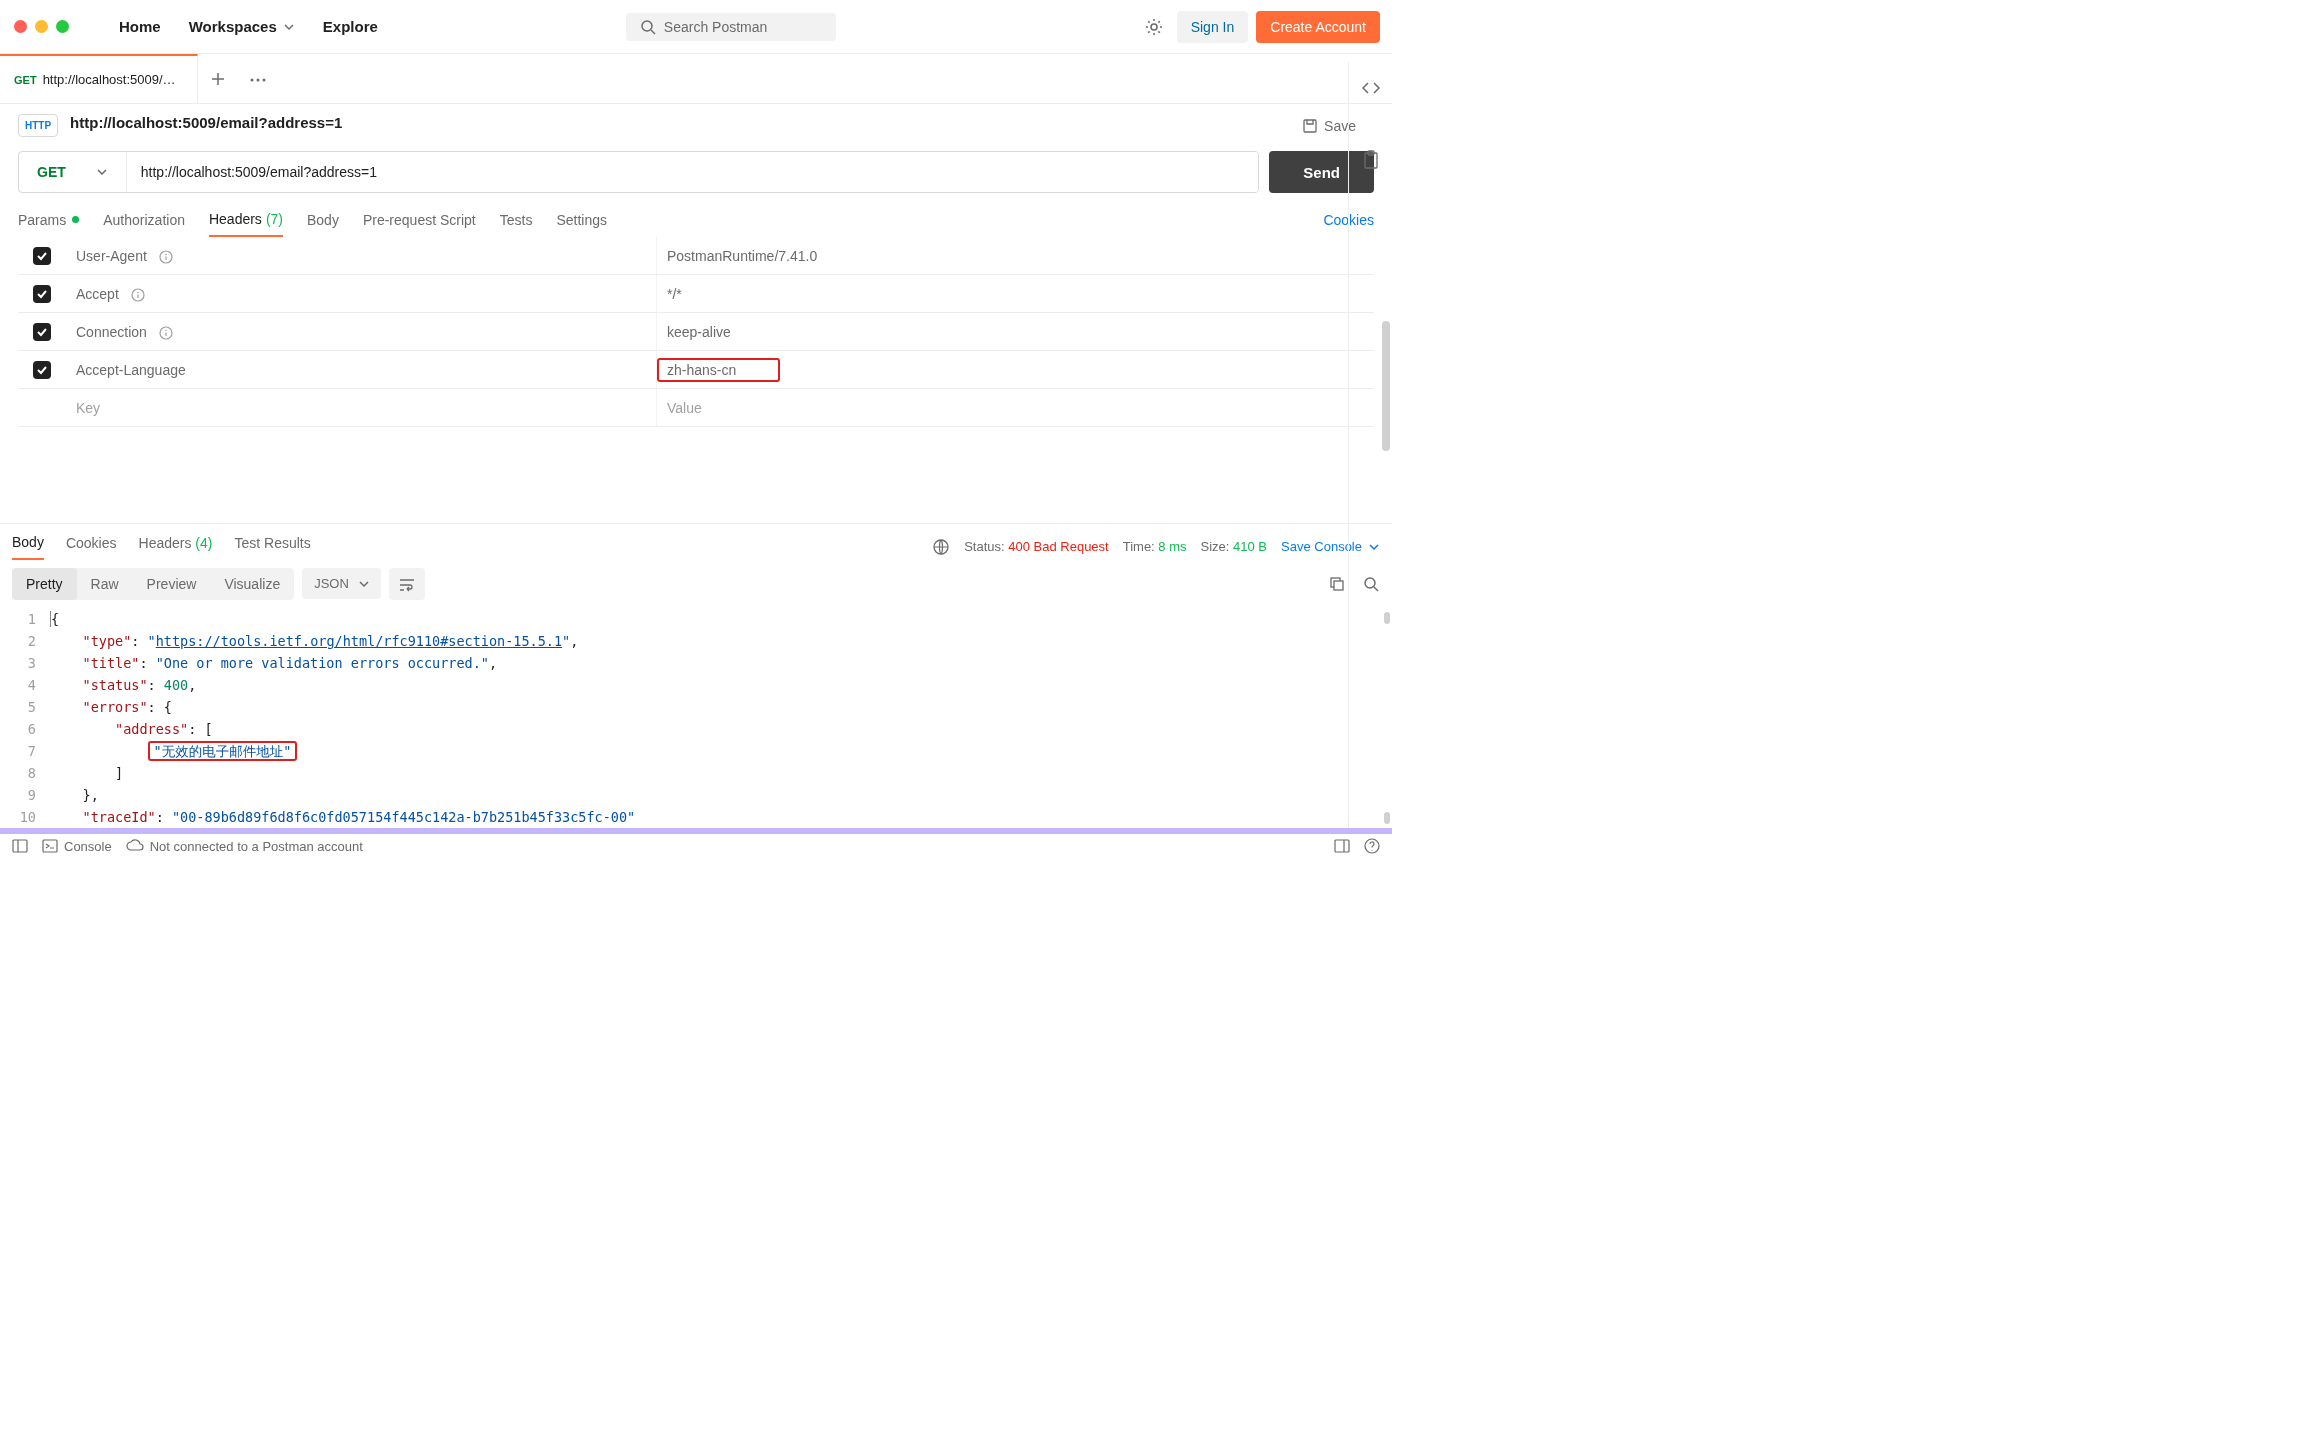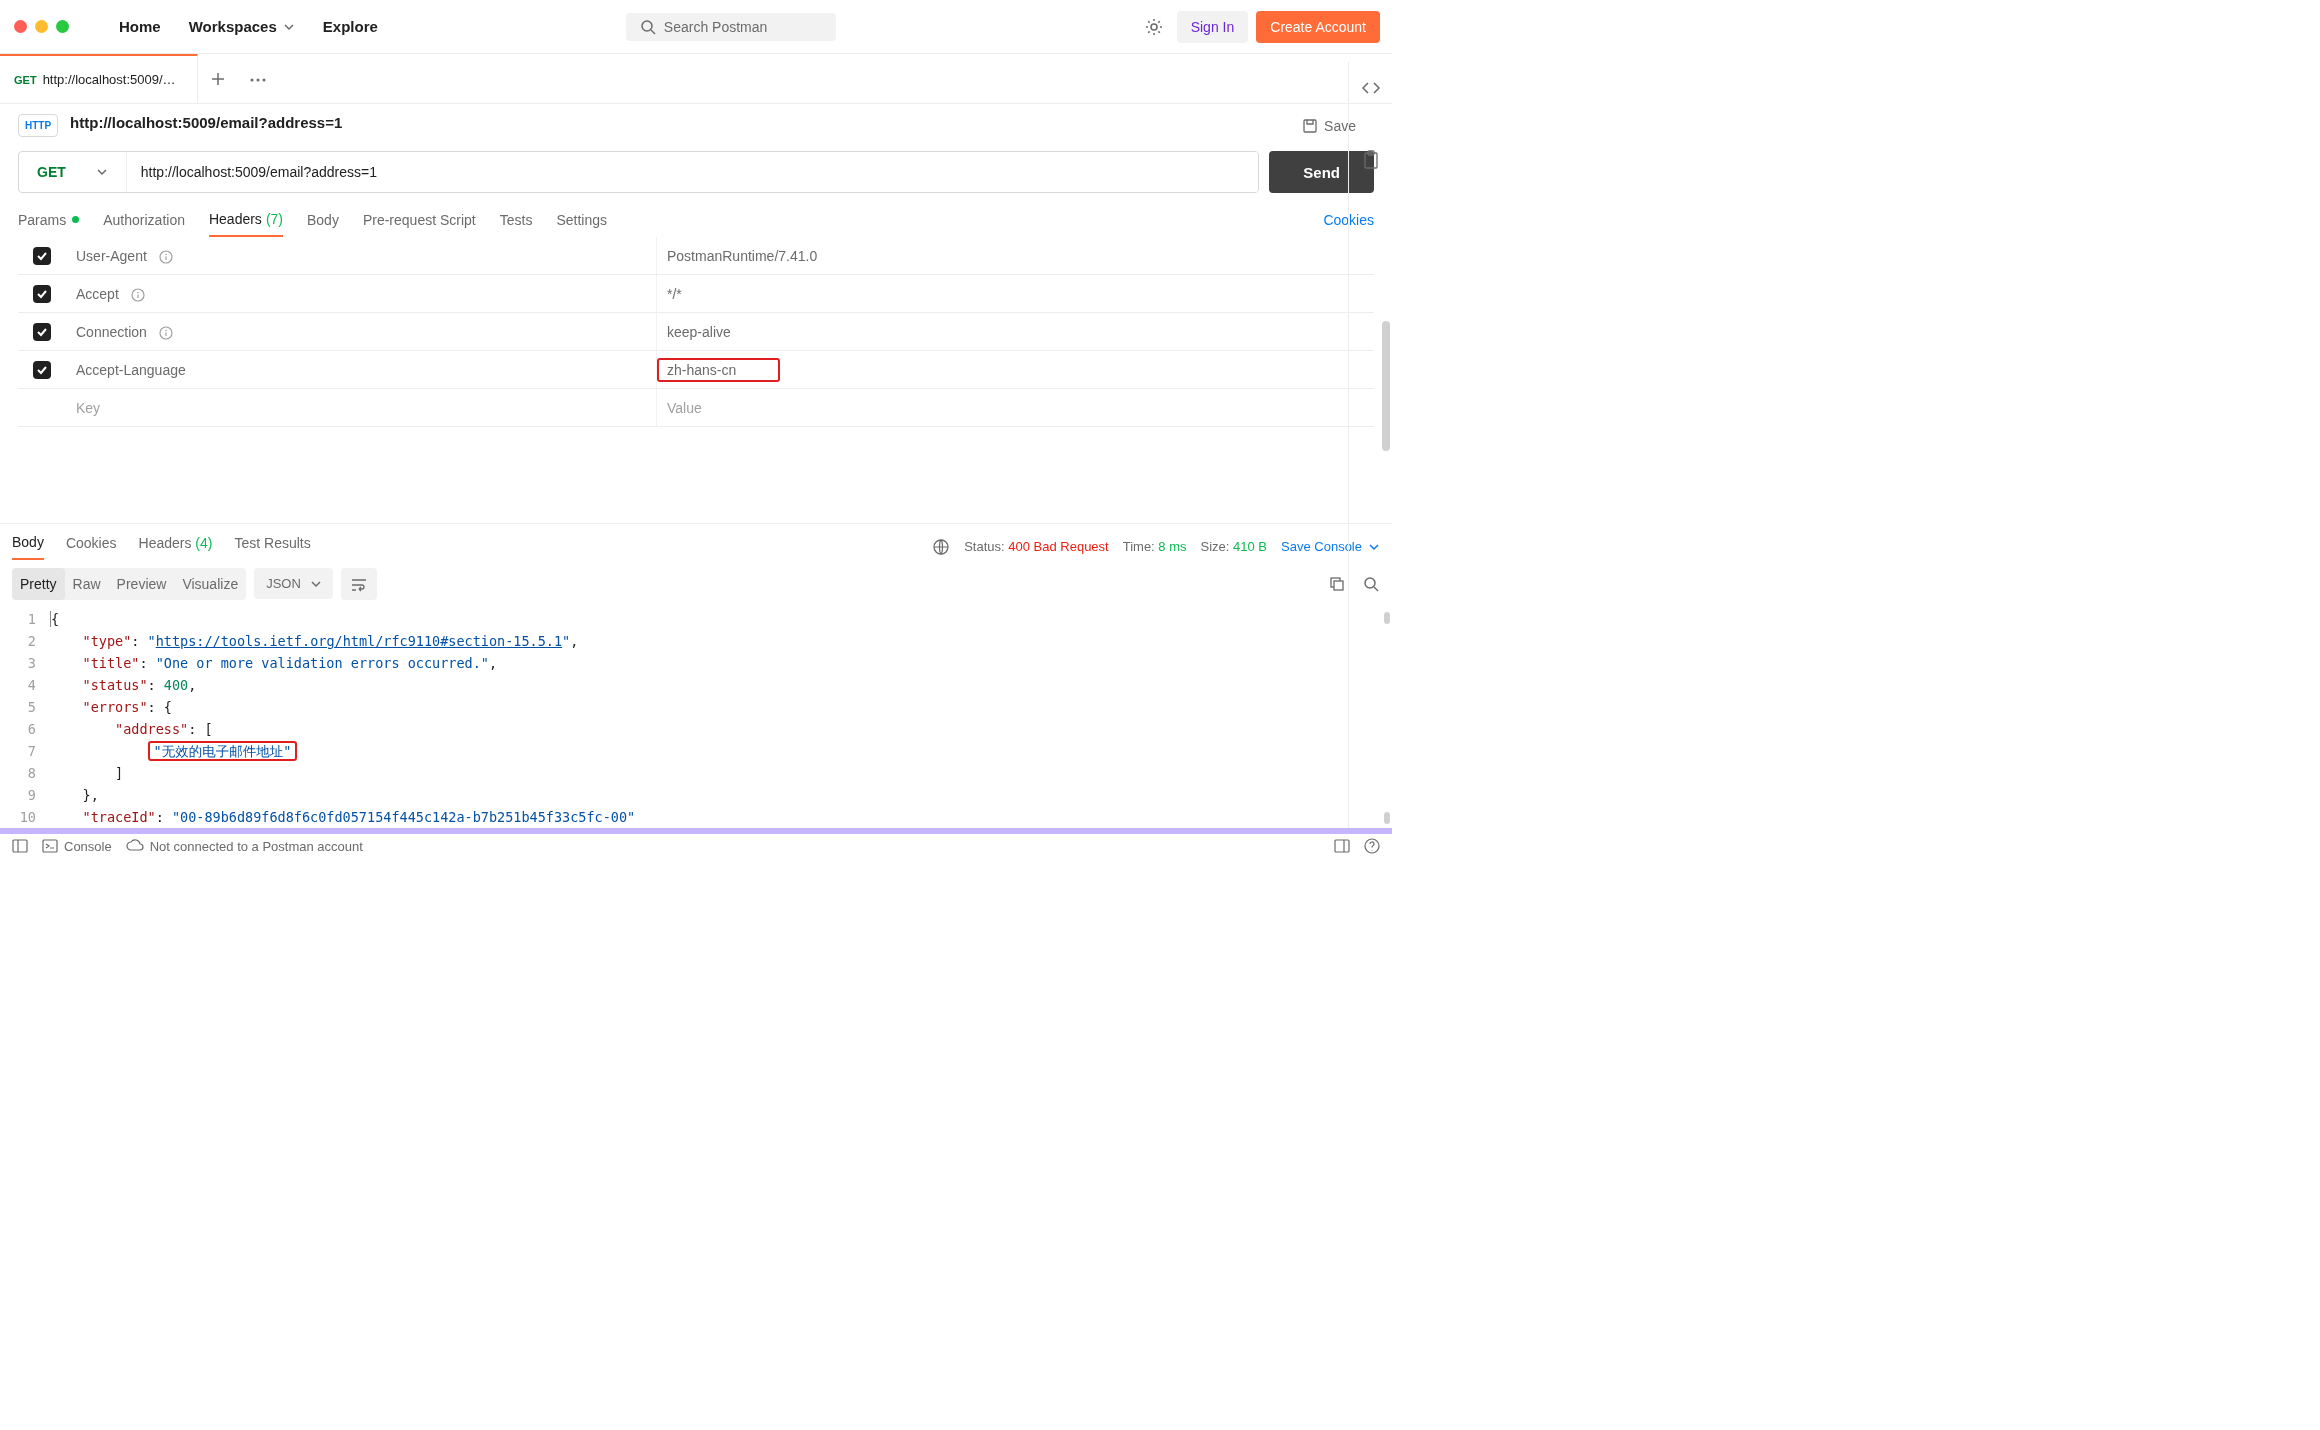--- a/index.html
+++ b/index.html
@@ -12,21 +12,21 @@
   .tl-red { background: #ff5f57; }
   .tl-yellow { background: #febc2e; }
   .tl-green { background: #28c840; }
   .nav-item { font-size: 15px; font-weight: 700; color: #212121; padding: 4px 10px; margin-right: 8px; cursor: pointer; display: flex; align-items: center; gap: 6px; }
   .search-box { display: flex; align-items: center; background: #f2f2f2; border-radius: 4px; padding: 6px 14px; width: 210px; margin-left: 230px; }
   .search-box .icon { color: #6b6b6b; margin-right: 8px; }
   .search-box span.ph { color: #6b6b6b; font-size: 14px; }
   .nav-spacer { flex: 1; }
   .nav-icon { width: 22px; height: 22px; display: flex; align-items: center; justify-content: center; color: #6b6b6b; margin-right: 12px; }
   .btn { padding: 8px 14px; border-radius: 4px; font-size: 14px; font-weight: 500; cursor: pointer; border: none; }
-  .btn-grey { background: #f2f2f2; color: #6d28d9; margin-right: 8px; }
+  .btn-grey { background: #f2f2f2; color: #0369a1; margin-right: 8px; }
   .btn-orange { background: #ff6c37; color: #fff; }
   
   
   .tabbar { display: flex; align-items: center; height: 50px; border-bottom: 1px solid #ededed; }
   .request-tab { display: flex; align-items: center; padding: 0 14px; height: 100%; border-right: 1px solid #ededed; border-top: 2px solid #ff6c37; font-size: 13px; max-width: 200px; }
   .request-tab .method { color: #007f31; font-weight: 600; margin-right: 6px; font-size: 11px; }
   .request-tab .lbl { color: #212121; white-space: nowrap; overflow: hidden; text-overflow: ellipsis; max-width: 140px; }
   .tab-add { width: 40px; text-align: center; color: #6b6b6b; font-size: 16px; }
   .tab-more { width: 40px; text-align: center; color: #6b6b6b; font-size: 14px; letter-spacing: 1px; }
   
@@ -75,21 +75,21 @@
   .resp-right { margin-left: auto; display: flex; align-items: center; gap: 14px; font-size: 13px; }
   .resp-right .lbl { color: #6b6b6b; }
   .resp-right .val-err { color: #eb2013; }
   .resp-right .val-ok { color: #0cbb52; }
   .save-response { color: #097bed; font-weight: 500; display: flex; align-items: center; gap: 6px; }
   .globe-icon { color:#6b6b6b; }
   
   
   .body-controls { display: flex; align-items: center; gap: 8px; padding: 8px 12px; }
   .seg-group { display: flex; background: #f2f2f2; border-radius: 4px; overflow: hidden; }
-  .seg-btn { padding: 8px 8px; font-size: 14px; color: #6b6b6b; cursor: pointer; }
+  .seg-btn { padding: 8px 14px; font-size: 14px; color: #6b6b6b; cursor: pointer; }
   .seg-btn.active { background: #e6e6e6; color: #212121; font-weight: 500; border-radius:4px; }
   .fmt-select { display: flex; align-items: center; gap: 10px; background: #f2f2f2; border-radius: 4px; padding: 8px 12px; font-size: 13px; color: #6b6b6b; }
   .wrap-btn { background: #f2f2f2; border-radius: 4px; padding: 8px 10px; color: #6b6b6b; }
   .body-controls-spacer { flex:1; }
   .body-right-icons { display:flex; gap:16px; color:#6b6b6b; align-items:center; }
   
   
   .code-block { font-family: "SFMono-Regular", Menlo, Consolas, monospace; font-size: 13.5px; padding: 0 12px; line-height: 22px; position:relative; }
   .code-line { display: flex; }
   .gutter { width: 38px; text-align: right; color: #a0a0a0; padding-right: 14px; user-select: none; }

